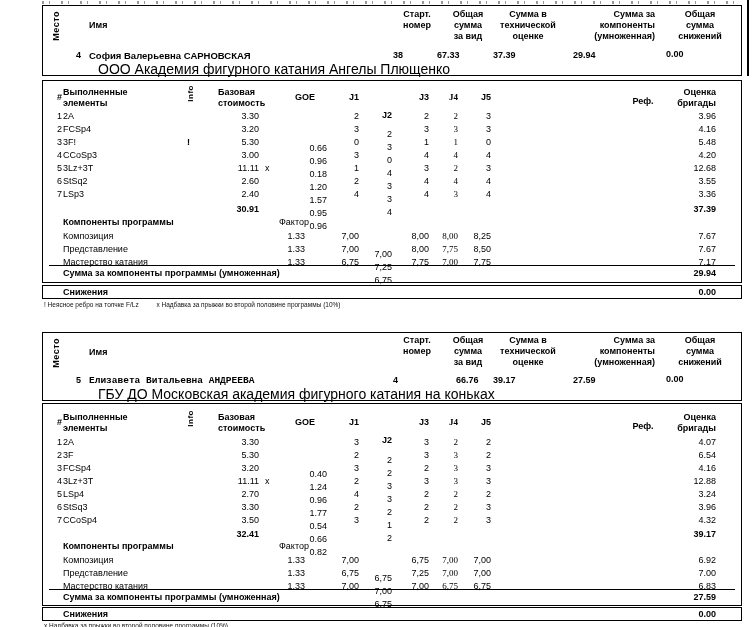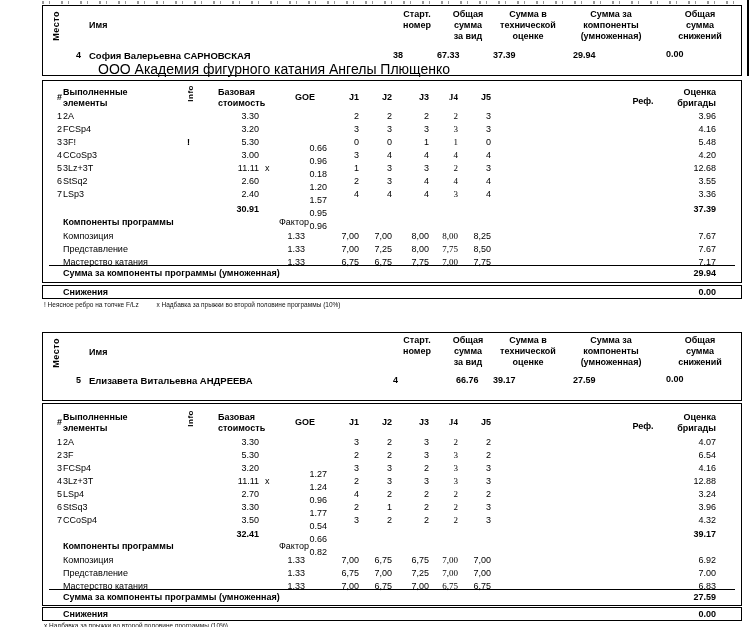--- a/index.html
+++ b/index.html
@@ -8,36 +8,36 @@
   .abs{position:absolute;white-space:nowrap;line-height:11px;}
   .b{font-weight:bold;}
   .box{position:absolute;left:42px;width:700px;background:#fff;border:1.5px solid #000;box-sizing:border-box;}
   .vlabel{position:absolute;writing-mode:vertical-rl;transform:rotate(180deg);font-weight:bold;font-size:9px;
           letter-spacing:.5px;white-space:nowrap;}
   .sc{position:absolute;text-align:center;line-height:11px;font-weight:bold;}
   .sc div{line-height:11px;}
   .sc-start{left:346px;width:56px;}
   .sc-total{left:402px;width:46px;}
   .sc-tech{left:450px;width:70px;}
-  .sc-comp{left:524px;width:88px;}
+  .sc-comp{left:524px;width:88px;text-align:right;}
   .sc-ded{left:618px;width:78px;}
   .sv{position:absolute;width:56px;text-align:left;font-weight:bold;line-height:11px;}
   .hcell{position:absolute;font-weight:bold;line-height:11px;white-space:nowrap;}
   .hcell div{line-height:11px;}
   .rows{position:absolute;left:0;width:697px;}
   .t-row{position:relative;height:13px;}
   .cell{position:absolute;top:0;line-height:11px;white-space:nowrap;}
   .col-num{left:6px;width:13px;text-align:right;}
   .col-el{left:20px;}
   .col-info{left:144px;width:12px;font-weight:bold;}
   .col-base{left:162px;width:54px;text-align:right;}
   .col-x{left:222px;}
   .col-goe{left:240px;width:44px;text-align:right;margin-top:32px;}
   .col-j{width:30px;text-align:right;}
-  .col-j0{left:286px;}.col-j1{left:319px;}.col-j2{left:356px;}.col-j3{left:385px;font-family:Liberation Serif, serif;}.col-j4{left:418px;}
+  .col-j0{left:286px;}.col-j1{left:319px;margin-top:18px;}.col-j2{left:356px;}.col-j3{left:385px;font-family:Liberation Serif, serif;}.col-j4{left:418px;}
   .col-factor{left:216px;width:46px;text-align:right;}
   .col-score{left:611px;width:62px;text-align:right;}
   .hline{position:absolute;left:6px;right:6px;height:0;border-top:1px solid #000;}
   .fnote{position:absolute;left:44px;font-size:6.5px;color:#111;white-space:nowrap;line-height:8px;}
   .fnote span{margin-right:16px;}
   .club{font-size:14px;}
   .band-text{font-size:8.5px;line-height:14px;}
   .topstrip{position:absolute;left:42px;top:1px;width:700px;height:3px;opacity:.75;
     background:repeating-linear-gradient(90deg,#777 0 2px,transparent 2px 7px,#777 7px 8px,transparent 8px 19px);}
   .side-remnant{position:absolute;left:747px;top:0;width:1.5px;height:76px;background:#000;}
@@ -287,21 +287,22 @@
       <div>Сумма за</div>
       <div>компоненты</div>
       <div>(умноженная)</div>
     </div>
     <div class="sc sc-ded" style="top:2px;">
       <div>Общая</div>
       <div>сумма</div>
       <div>снижений</div>
     </div>
     <span class="abs b" style="left:24px;top:42px;width:14px;text-align:right;">5</span>
-    <span class="abs b" style="left:46px;top:42px;font-size:9.5px;">Елизавета Витальевна АНДРЕЕВА</span>
+    <span class="abs b" style="left:46px;top:42px;font-size:9.5px;font-family:Liberation Mono, monospace;">Елизавета Витальевна АНДРЕЕВА</span>
+    <span class="abs club" style="left:55px;top:56px;">ГБУ ДО Московская академия фигурного катания на коньках</span>
     <span class="sv" style="left:350px;top:42px;">4</span>
     <span class="sv" style="left:413px;top:42px;">66.76</span>
     <span class="sv" style="left:450px;top:42px;">39.17</span>
     <span class="sv" style="left:530px;top:42px;">27.59</span>
     <span class="sv" style="left:623px;top:41px;">0.00</span>
   </div>
 
   <div class="box" style="top:403px;height:203px;">
     <span class="hcell" style="left:6px;top:13px;width:13px;text-align:right;">#</span>
     <div class="hcell" style="left:20px;top:8px;">
@@ -325,21 +326,21 @@
       <div>бригады</div>
     </div>
 
     <div class="rows" style="top:33px;">
         <div class="t-row">
           <span class="cell col-num">1</span>
           <span class="cell col-el">2A</span>
           <span class="cell col-info"></span>
           <span class="cell col-base">3.30</span>
           <span class="cell col-x"></span>
-          <span class="cell col-goe">1.27</span>
+          <span class="cell col-goe">0.40</span>
           <span class="cell col-j col-j0">3</span>
           <span class="cell col-j col-j1">2</span>
           <span class="cell col-j col-j2">3</span>
           <span class="cell col-j col-j3">2</span>
           <span class="cell col-j col-j4">2</span>
           <span class="cell col-score">4.07</span>
         </div>
         <div class="t-row">
           <span class="cell col-num">2</span>
           <span class="cell col-el">3F</span>

